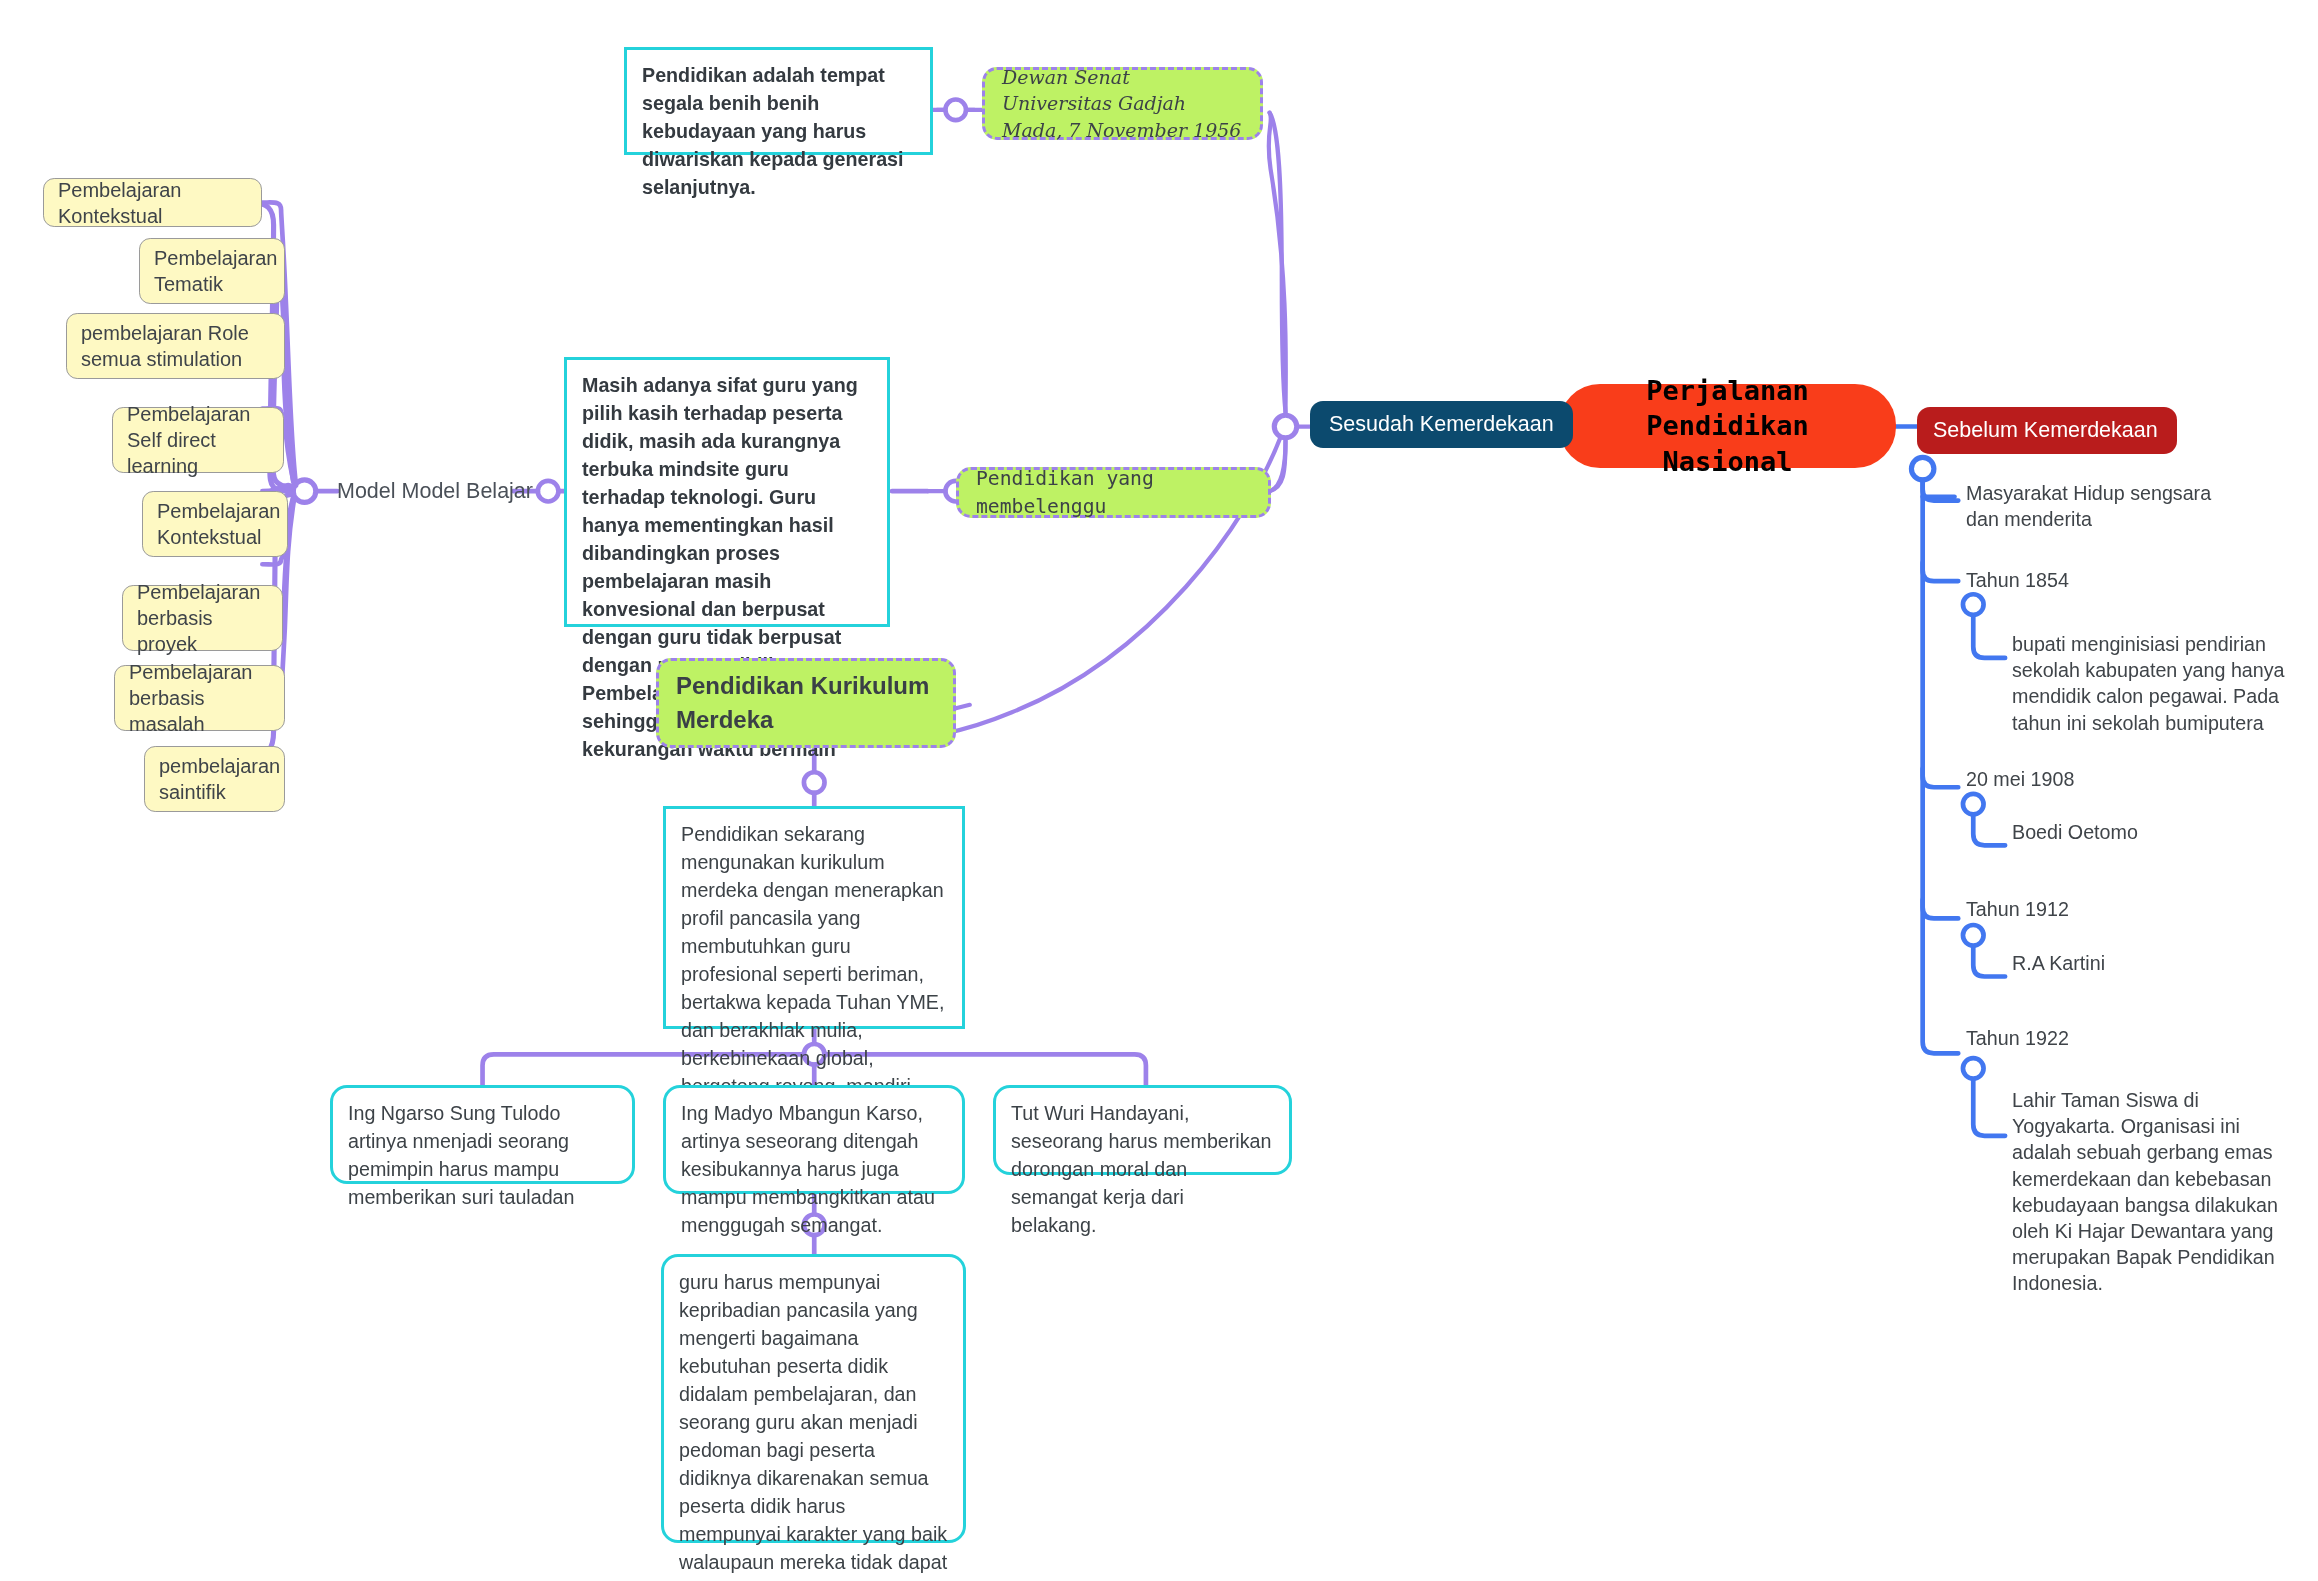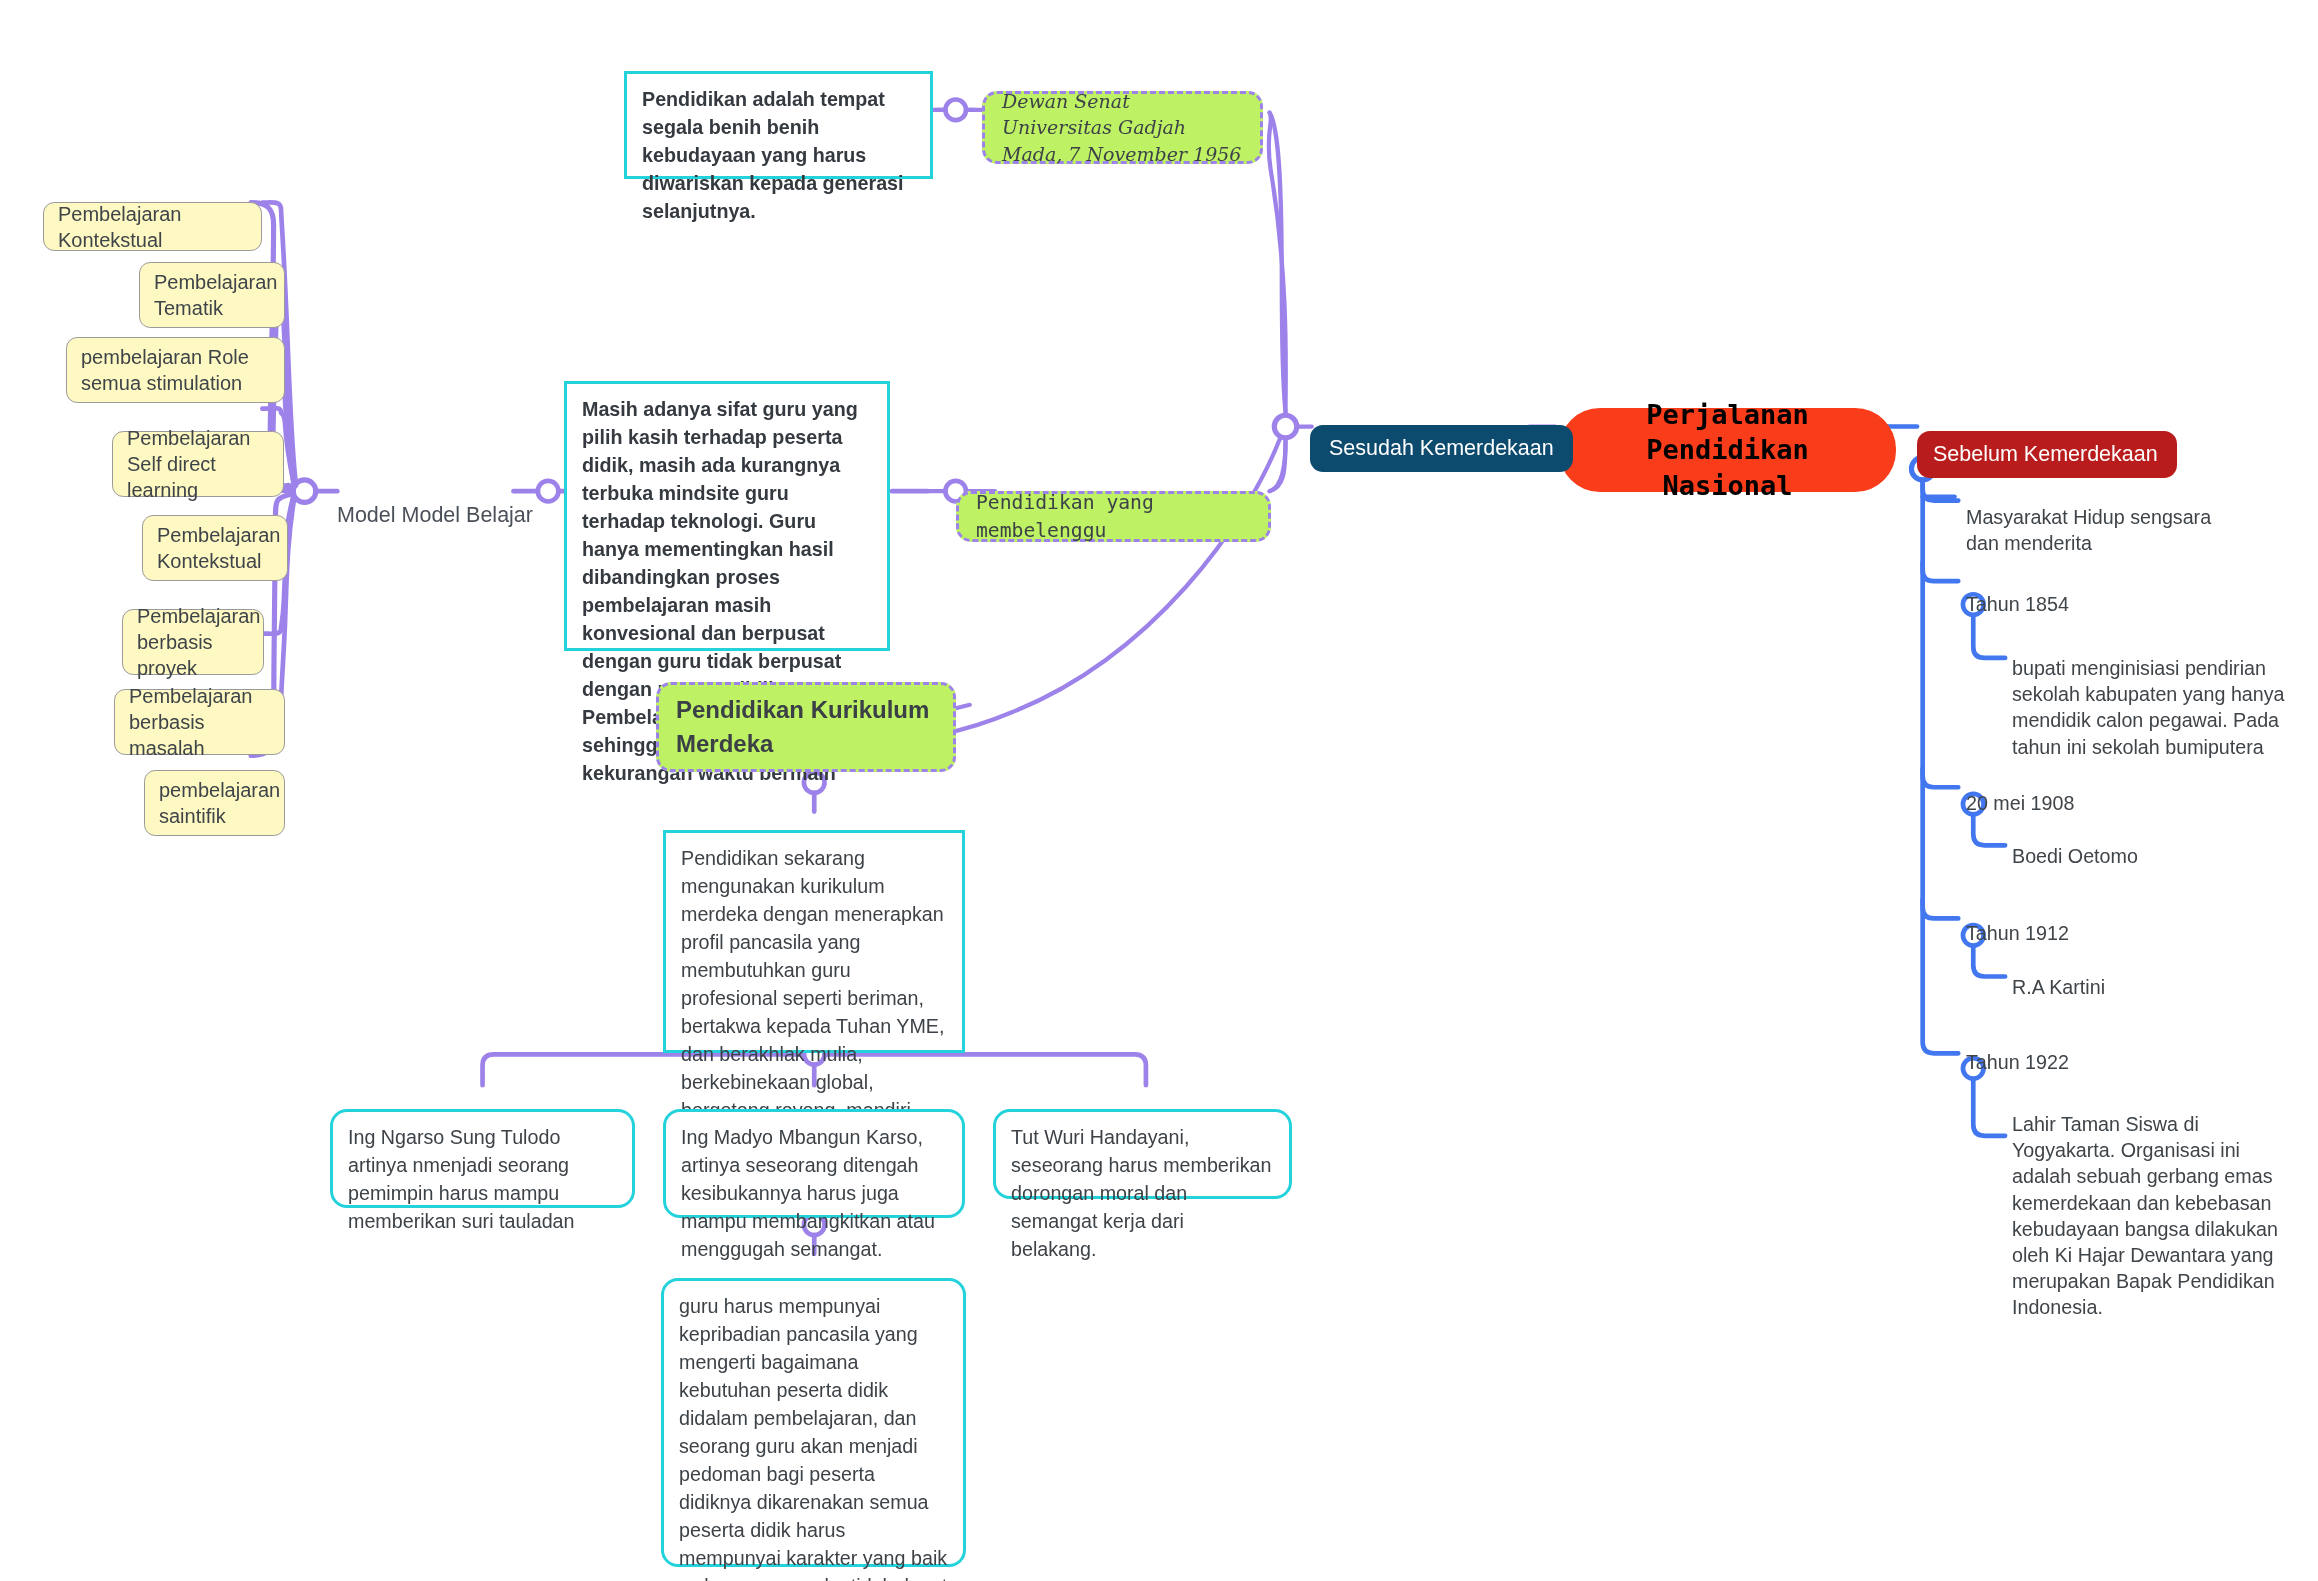--- a/index.html
+++ b/index.html
@@ -19,21 +19,20 @@
     position:absolute;
     left:0;top:0;
     width:2319px;height:1582px;
     pointer-events:none;
   }
   .node{
     position:absolute;
     box-sizing:border-box;
     display:flex;
     align-items:center;
-    margin-top:24px;
   }
 
   
   .root{
     background:#F93D1A;
     border-radius:41px;
     color:#000000;
     font-family:"DejaVu Sans Mono", monospace;
     font-weight:bold;
     font-size:27px;
@@ -297,21 +296,21 @@
   </div>
   <div class="node obox" style="left:66px; top:313px; width:219px; height:66px;">
     <span class="txt">pembelajaran Role semua stimulation</span>
   </div>
   <div class="node obox" style="left:112px; top:407px; width:172px; height:66px;">
     <span class="txt">Pembelajaran Self direct learning</span>
   </div>
   <div class="node obox" style="left:142px; top:491px; width:146px; height:66px;">
     <span class="txt">Pembelajaran Kontekstual</span>
   </div>
-  <div class="node obox" style="left:122px; top:585px; width:142px; height:66px;">
+  <div class="node obox" style="left:122px; top:585px; width:161px; height:66px;">
     <span class="txt">Pembelajaran berbasis proyek</span>
   </div>
   <div class="node obox" style="left:114px; top:665px; width:171px; height:66px;">
     <span class="txt">Pembelajaran berbasis masalah</span>
   </div>
   <div class="node obox" style="left:144px; top:746px; width:141px; height:66px;">
     <span class="txt">pembelajaran saintifik</span>
   </div>
 
   <div class="node dashed bigbold" style="left:656px; top:658px; width:300px; height:90px;">

